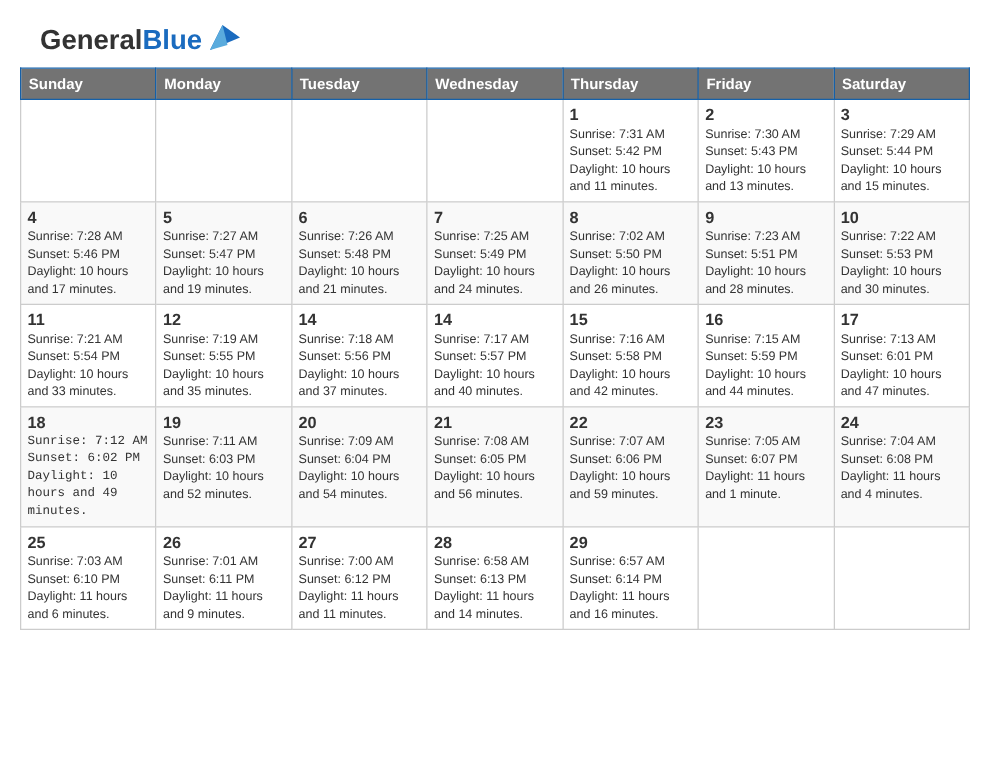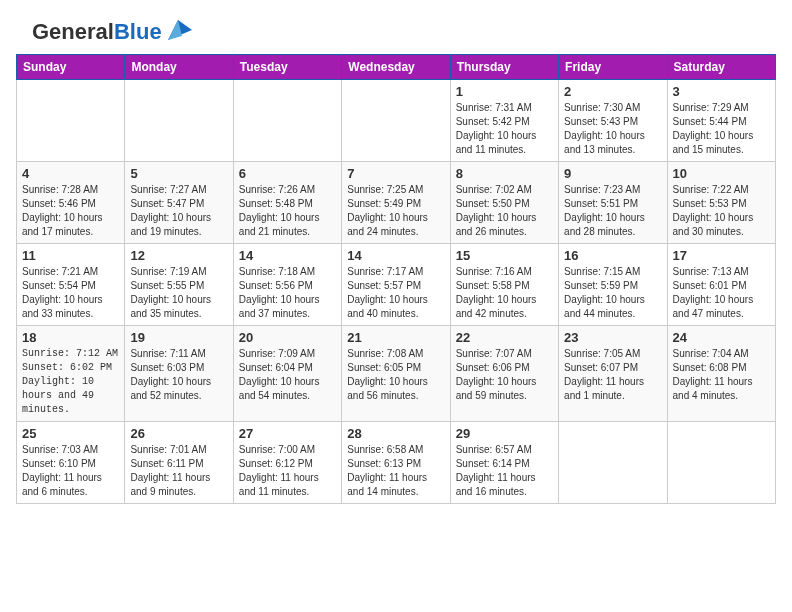--- a/index.html
+++ b/index.html
@@ -45,21 +45,21 @@
     .location-title {
       font-size: 16px;
       color: #555;
     }
     .calendar {
       width: 100%;
       border-collapse: collapse;
       border: 1px solid #ccc;
     }
     .calendar th {
-      background-color: #a21caf;
+      background-color: #737373;
       color: #fff;
       font-size: 12px;
       font-weight: bold;
       padding: 5px 6px;
       text-align: left;
       border: 1px solid #1560a8;
     }
     .calendar td {
       border: 1px solid #ccc;
       vertical-align: top;

